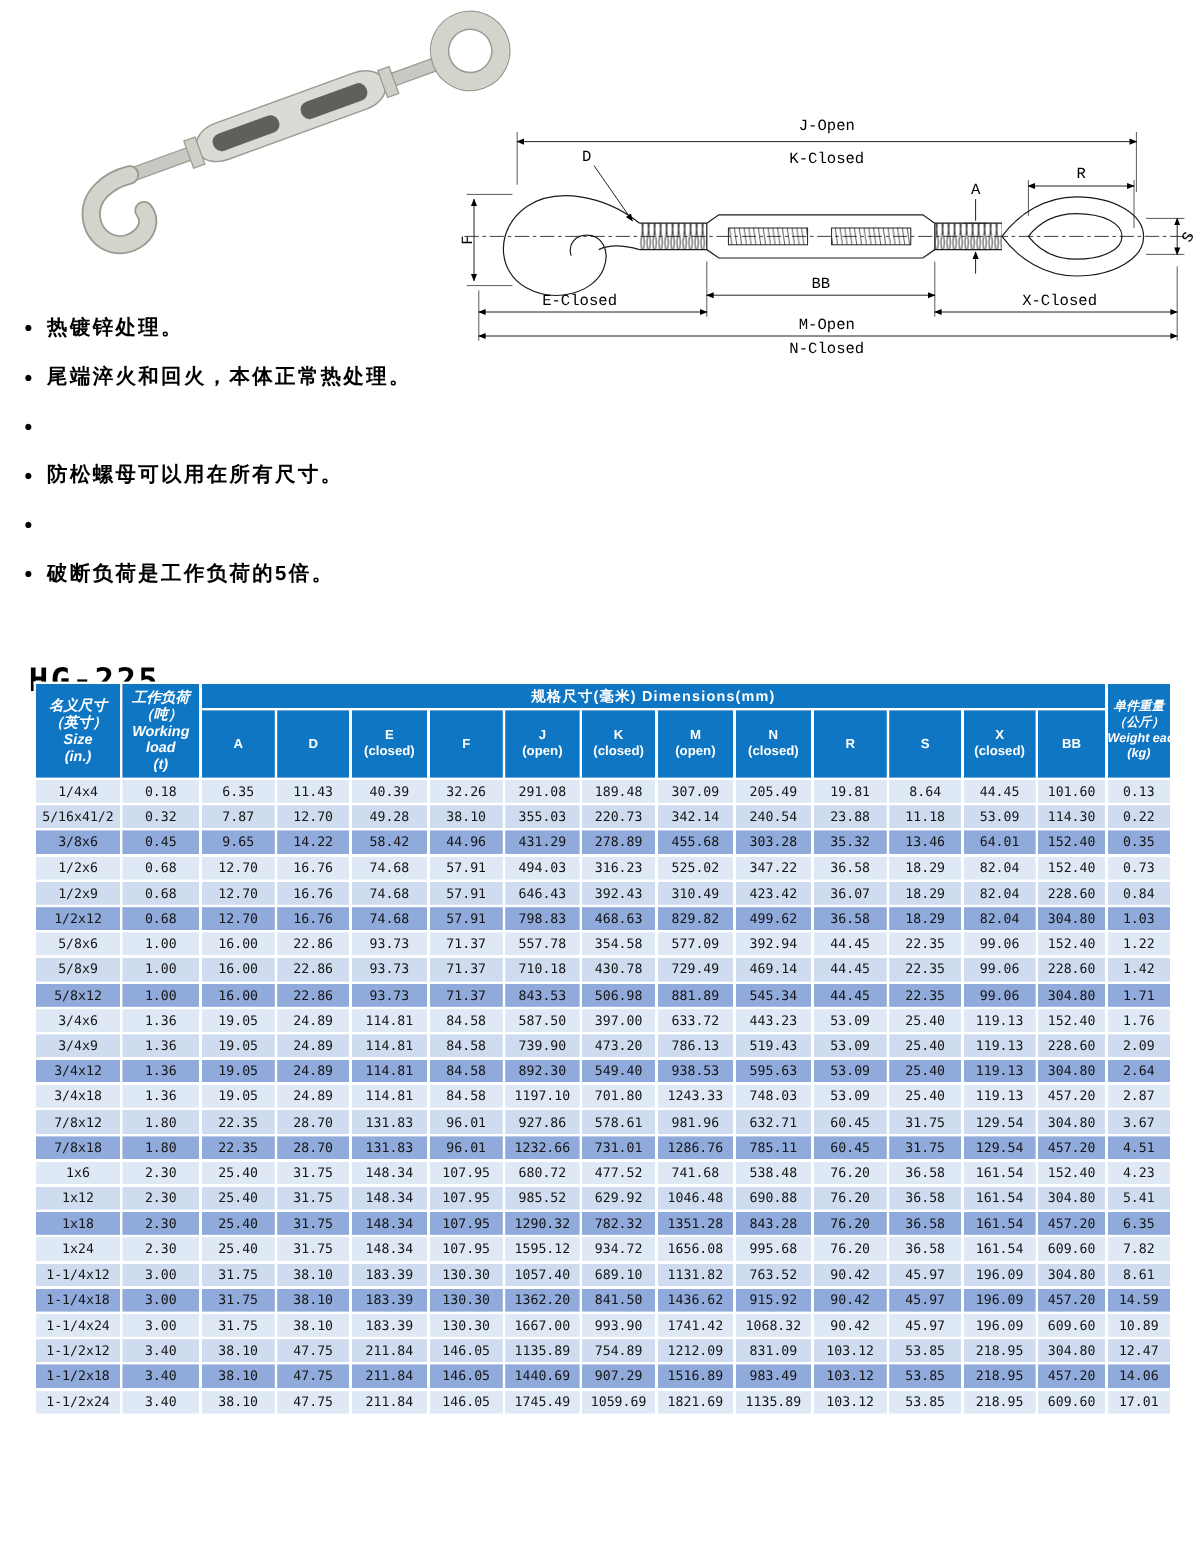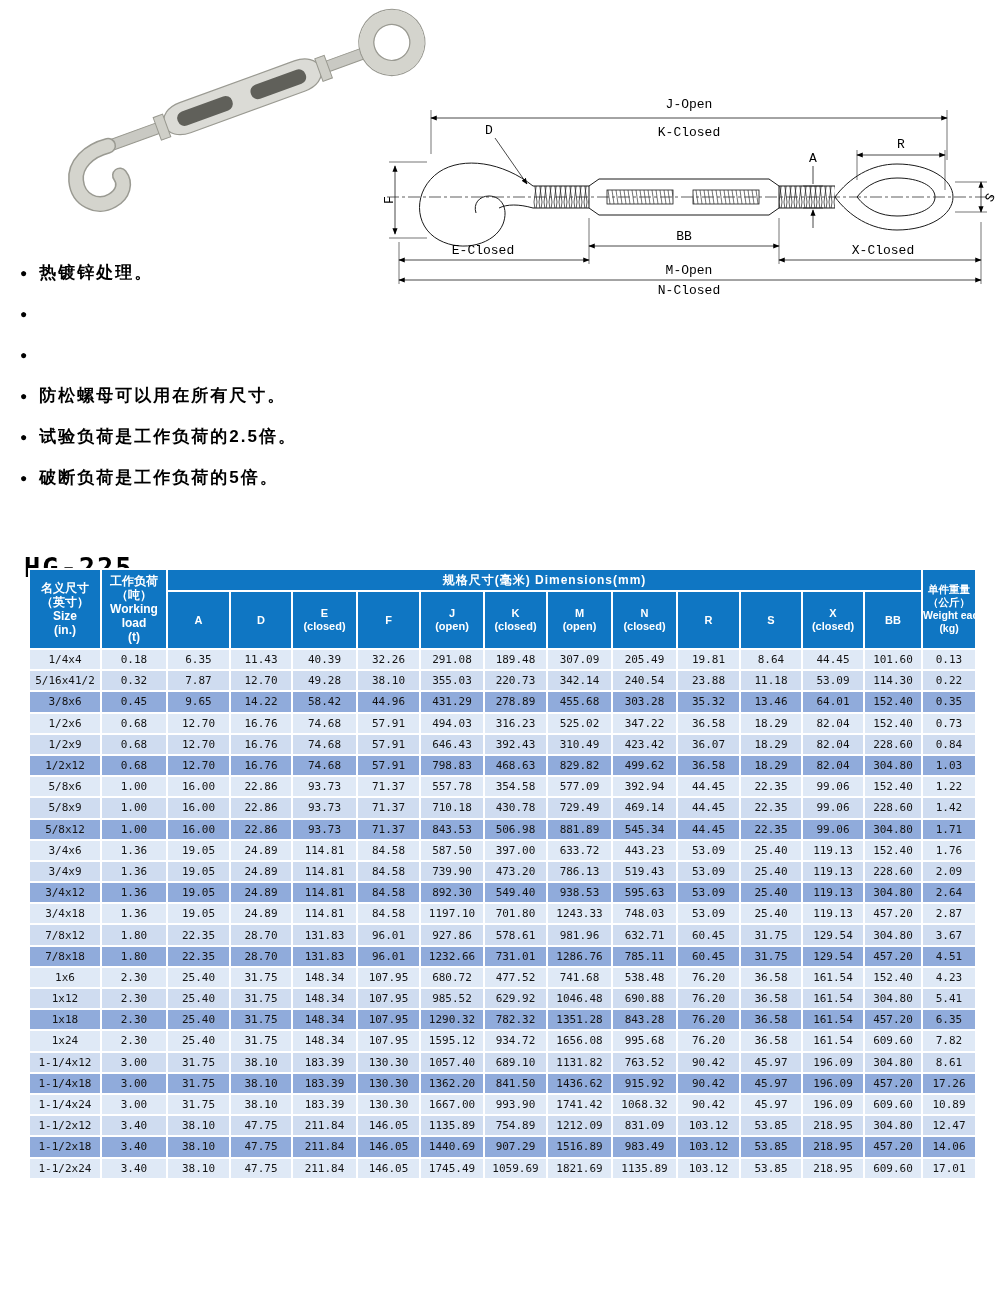--- a/index.html
+++ b/index.html
@@ -27,21 +27,21 @@
   table.spec-table{
     position:absolute;left:28px;top:568px;width:947px;
     border-collapse:collapse;table-layout:fixed;
   }
   .spec-table th,.spec-table td{
     border:2px solid #fff;text-align:center;vertical-align:middle;padding:0;overflow:hidden;
   }
   .spec-table thead th{background:var(--header-blue);color:#fff;font-weight:bold;}
   .th-span{height:22px;font-size:12px;letter-spacing:1px;}
   .th-corner{font-size:12px;line-height:14px;}
-  .th-corner div{white-space:nowrap;}
+  .th-corner div{white-space:nowrap;font-style:italic;}
   .th-weight{font-size:10.5px;line-height:13px;}
   .th-letter{font-size:11px;line-height:13px;height:58px;}
   .spec-table tbody td{
     font-family:"DejaVu Sans Mono",monospace;font-size:11px;height:21.2px;color:#141414;
   }
   tr.row-light td{background:var(--row-light);}
   tr.row-medium td{background:var(--row-medium);}
   tr.row-dark td{background:var(--row-dark);}
 </style>
 </head>
@@ -137,31 +137,31 @@
   <text x="306" y="202" text-anchor="middle">N-Closed</text>
 </svg>
 
 <ul class="notes" id="notes-list">
     <li>
       <span class="bullet">●</span>
       <span>热镀锌处理。</span>
     </li>
     <li>
       <span class="bullet">●</span>
+      <span>尾端淬火和回火，本体正常热处理。</span>
     </li>
     <li>
       <span class="bullet">●</span>
     </li>
     <li>
       <span class="bullet">●</span>
       <span>防松螺母可以用在所有尺寸。</span>
     </li>
     <li>
       <span class="bullet">●</span>
-      <span>试验负荷是工作负荷的2.5倍。</span>
     </li>
     <li>
       <span class="bullet">●</span>
       <span>破断负荷是工作负荷的5倍。</span>
     </li>
   </ul>
 
 <div class="model-title">HG-225</div>
 
 <table class="spec-table">
@@ -599,21 +599,21 @@
         <td>183.39</td>
         <td>130.30</td>
         <td>1362.20</td>
         <td>841.50</td>
         <td>1436.62</td>
         <td>915.92</td>
         <td>90.42</td>
         <td>45.97</td>
         <td>196.09</td>
         <td>457.20</td>
-        <td>17.26</td>
+        <td>14.59</td>
       </tr>
       <tr class="row-light">
         <td>1-1/4x24</td>
         <td>3.00</td>
         <td>31.75</td>
         <td>38.10</td>
         <td>183.39</td>
         <td>130.30</td>
         <td>1667.00</td>
         <td>993.90</td>

